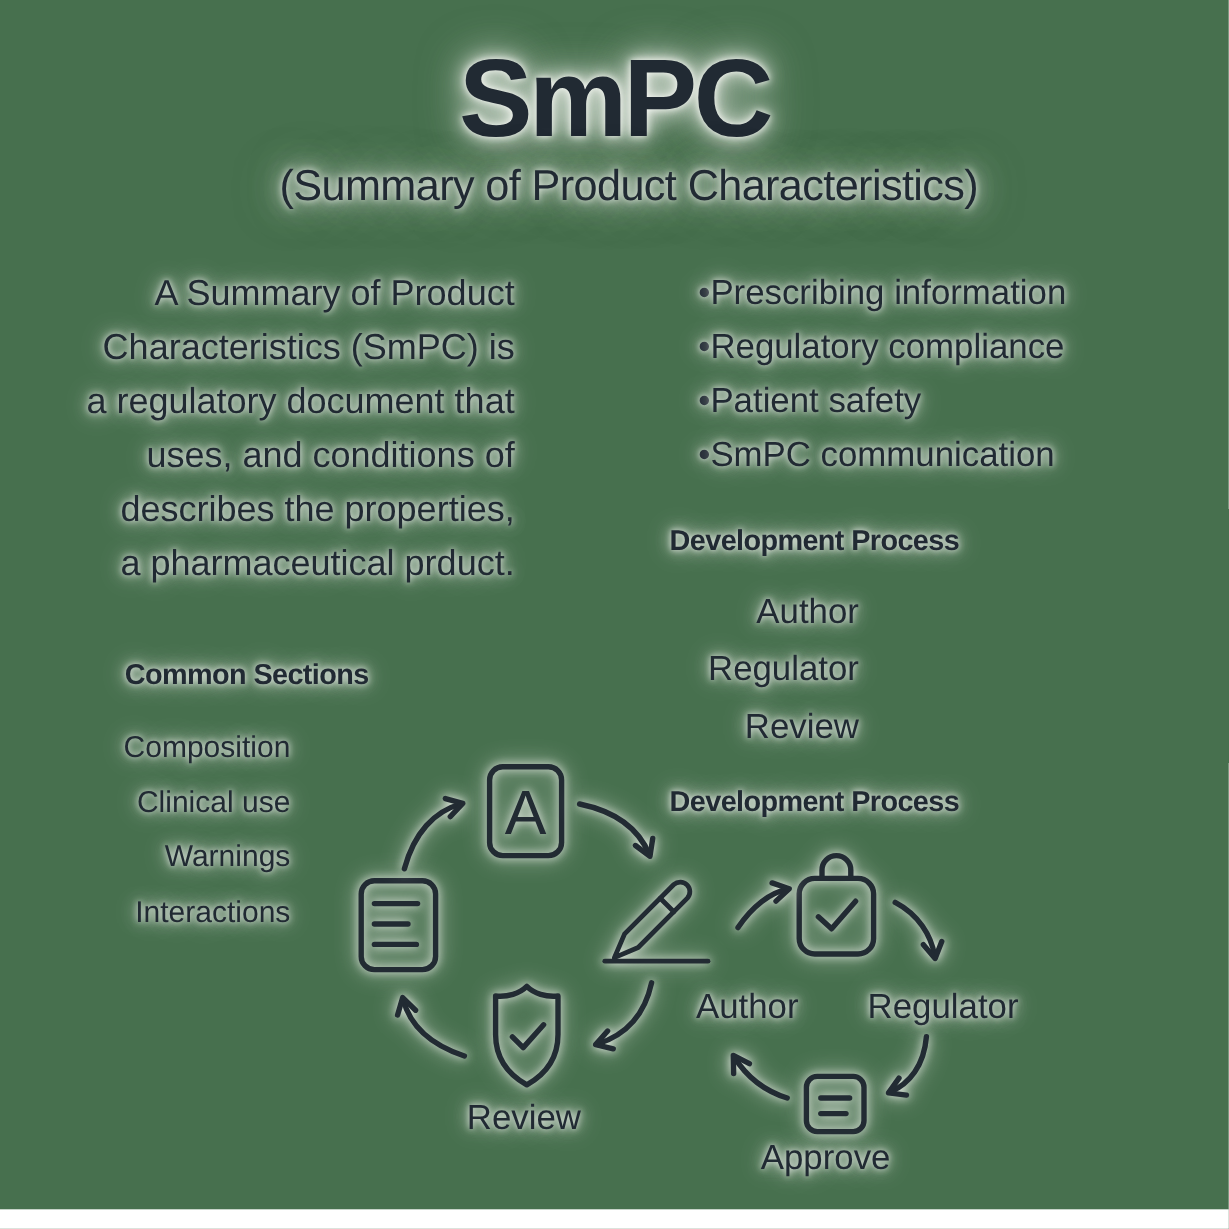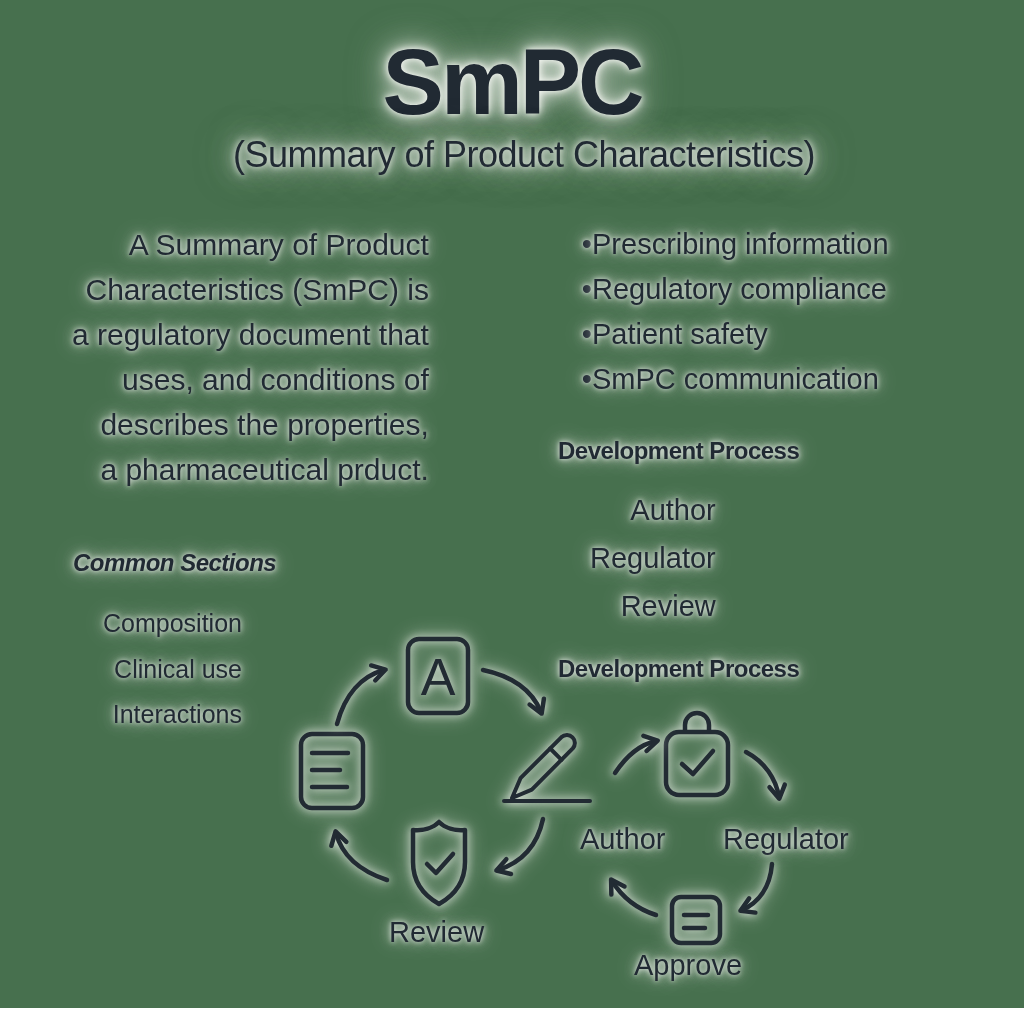--- a/index.html
+++ b/index.html
@@ -27,21 +27,21 @@
     left:0;top:134px;width:1024px;text-align:center;
     font-size:36px;font-weight:400;letter-spacing:-0.5px;padding-left:12px;
   }
   .para{left:72px;top:222px;font-size:30px;line-height:45px;}
   .bullets{left:560px;top:222px;font-size:29px;line-height:45px;}
   .bullet-row{display:flex;}
   .bullet-dot{width:32px;flex:0 0 32px;}
   .h2{font-size:24px;font-weight:700;letter-spacing:-0.5px;}
   .dev-head-1{left:558px;top:437px;}
   .dev-list{left:590px;top:486px;font-size:29px;line-height:48px;}
-  .common-head{left:73px;top:549px;font-style:italic;}
+  .common-head{left:104px;top:549px;}
   .common-list{left:103px;top:601px;font-size:25px;line-height:45.5px;}
   .dev-head-2{left:558px;top:655px;}
   .dlabel{font-size:29px;}
   .lbl-author{left:580px;top:823px;}
   .lbl-regulator{left:723px;top:823px;}
   .lbl-review{left:389px;top:916px;}
   .lbl-approve{left:634px;top:949px;}
   .glow{
     filter:drop-shadow(0 0 4px rgba(247,248,244,.9)) drop-shadow(0 0 9px rgba(245,246,242,.55));
   }
@@ -88,20 +88,21 @@
   <div class="abs dev-list halo">
     <div>Author</div>
     <div>Regulator</div>
     <div>Review</div>
   </div>
 
   <div class="abs h2 common-head halo">Common Sections</div>
   <div class="abs common-list halo">
     <div>Composition</div>
     <div>Clinical use</div>
+    <div>Warnings</div>
     <div>Interactions</div>
   </div>
 
   <div class="abs h2 dev-head-2 halo">Development Process</div>
 
   <div class="abs" style="left:405px;top:636px;">
     <svg class="glow" width="66" height="80" viewBox="0 0 66 80">
       <rect x="3" y="3" width="60" height="74" rx="11" fill="none" stroke="#222b33" stroke-width="4.5"></rect>
       <text x="33" y="59" text-anchor="middle" font-family="Liberation Sans, sans-serif" font-size="52" font-weight="500" fill="#222b33">A</text>
     </svg>

